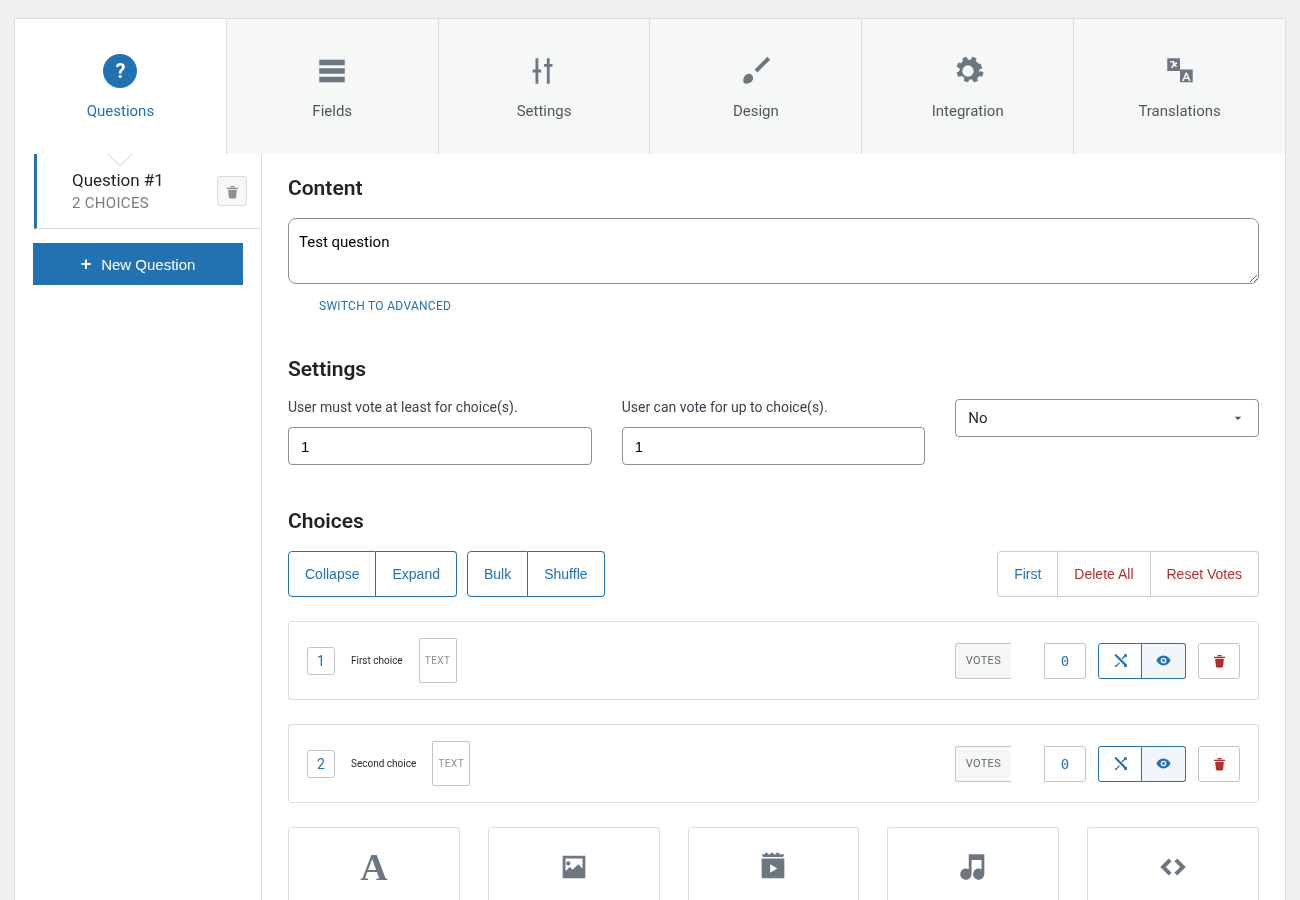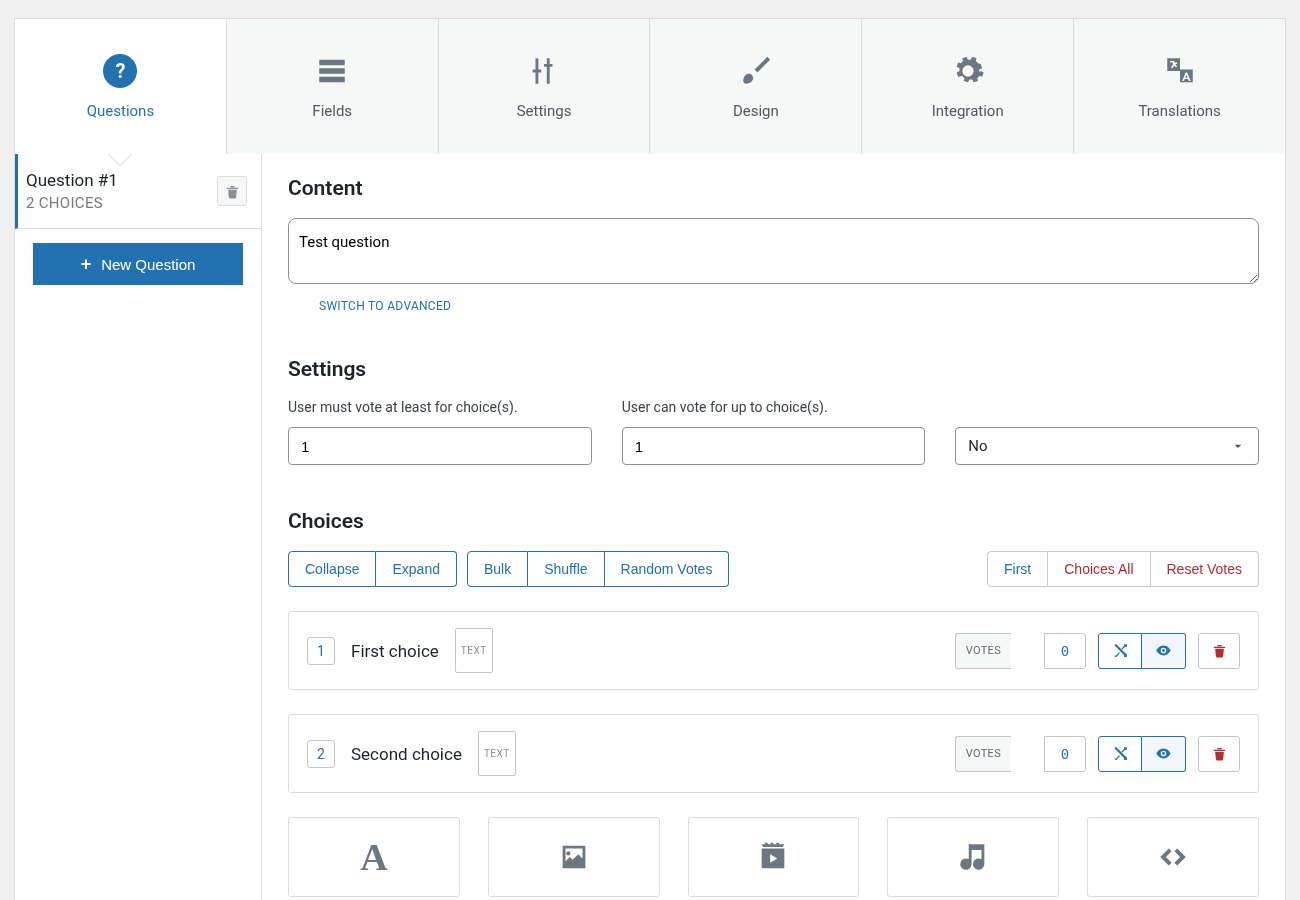--- a/index.html
+++ b/index.html
@@ -63,24 +63,25 @@
   .body {
     display: flex;
   }
   .sidebar {
     width: 247px;
     border-right: 1px solid #dcdcde;
   }
   .qitem {
     border-left: 3px solid #2271b1;
     border-bottom: 1px solid #dcdcde;
-    padding: 16px 14px 16px 8px;
+    padding: 16px 14px 16px 35px;
     display: flex;
     align-items: center;
     justify-content: space-between;
+    margin-left: 19px;
   }
   .qitem .title { font-size: 17px; color:#1d2327; }
   .qitem .sub { font-size: 15px; letter-spacing: .3px; color:#787c82; margin-top:4px; }
   .trash-btn {
     width:30px;height:30px;border:1px solid #dcdcde;border-radius:3px;
     background:#f6f7f7;display:flex;align-items:center;justify-content:center;cursor:pointer;
   }
   .trash-btn svg { width:15px;height:15px;fill:#8c8f94; }
   .new-q {
     margin: 14px 18px;
@@ -94,52 +95,52 @@
   .main {
     flex:1;
     padding: 22px 26px;
   }
   h3.section { font-size:21px; font-weight:600; margin-bottom:18px; }
   textarea.content {
     width:100%;min-height:64px;border:1px solid #8c8f94;border-radius:8px;
     padding:14px 10px;font-size:15px;resize:vertical;font-family:inherit;
   }
   .switch-adv { color:#2271b1;font-size:12px;letter-spacing:.3px;margin-top:12px;display:inline-block;cursor:pointer;margin-left:31px; }
-  .settings-row { display:flex; gap:30px; margin-top:14px;align-items:flex-end; }
+  .settings-row { display:flex; gap:30px; margin-top:14px; }
   .field { flex:1; }
   .field label { display:block; font-size:14px; color:#3c434a; margin-bottom:12px; }
   .field input, .field .select {
     width:100%;height:38px;border:1px solid #8c8f94;border-radius:4px;padding:0 12px;font-size:15px;background:#fff;
   }
   .select { display:flex;align-items:center;justify-content:space-between;cursor:pointer; }
   .select svg { width:16px;height:16px;fill:#50575e; }
   
   .choices-bar { display:flex; justify-content:space-between; margin-top:16px; }
   .btn-group { display:flex; }
   .btn-group button {
-    height:36px;padding:0 16px;background:#fff;border:1px solid #2271b1;color:#2271b1;
+    height:46px;padding:0 16px;background:#fff;border:1px solid #2271b1;color:#2271b1;
     font-size:14px;cursor:pointer;
   }
   .btn-group button + button { border-left:none; }
   .btn-group button:first-child { border-radius:4px 0 0 4px; }
   .btn-group button:last-child { border-radius:0 4px 4px 0; }
   .btn-group.danger button { border-color:#c9cbce; color:#b32d2e; }
   .btn-group.danger button.blue { color:#2271b1; }
   .gap { width:10px; }
   
   .choice-row {
     border:1px solid #dcdcde;border-radius:3px;margin-top:24px;
     padding:16px 18px;display:flex;align-items:center;justify-content:space-between;
   }
   .choice-left { display:flex;align-items:center;gap:16px; }
   .num-badge {
     width:28px;height:28px;border:1px solid #c3c4c7;border-radius:3px;
     display:flex;align-items:center;justify-content:center;color:#2271b1;font-size:14px;
   }
-  .choice-label { font-size:17px; }
+  .choice-label { font-size:10px; }
   .type-badge {
     font-size:10px;letter-spacing:.5px;color:#8c8f94;border:1px solid #c3c4c7;
     padding:16px 5px;border-radius:2px;
   }
   .choice-right { display:flex; gap:12px; }
   .votes-group { display:flex;gap:33px; }
   .votes-group .lbl {
     background:#f6f7f7;border:1px solid #c3c4c7;border-right:none;border-radius:3px 0 0 3px;
     padding:0 10px;display:flex;align-items:center;font-size:11px;letter-spacing:.3px;color:#646970;height:36px;
   }
@@ -304,26 +305,25 @@
         <div class="choices-bar">
           <div style="display:flex">
             <div class="btn-group">
               <button>Collapse</button>
               <button>Expand</button>
             </div>
             <div class="gap"></div>
             <div class="btn-group">
               <button>Bulk</button>
               <button>Shuffle</button>
-              <button>Random Votes</button>
             </div>
           </div>
           <div class="btn-group danger">
             <button class="blue">First</button>
-            <button>Choices All</button>
+            <button>Delete All</button>
             <button>Reset Votes</button>
           </div>
         </div>
 
         
         <div class="choice-row">
           <div class="choice-left">
             <div class="num-badge">1</div>
             <span class="choice-label">First choice</span>
             <span class="type-badge">TEXT</span>

